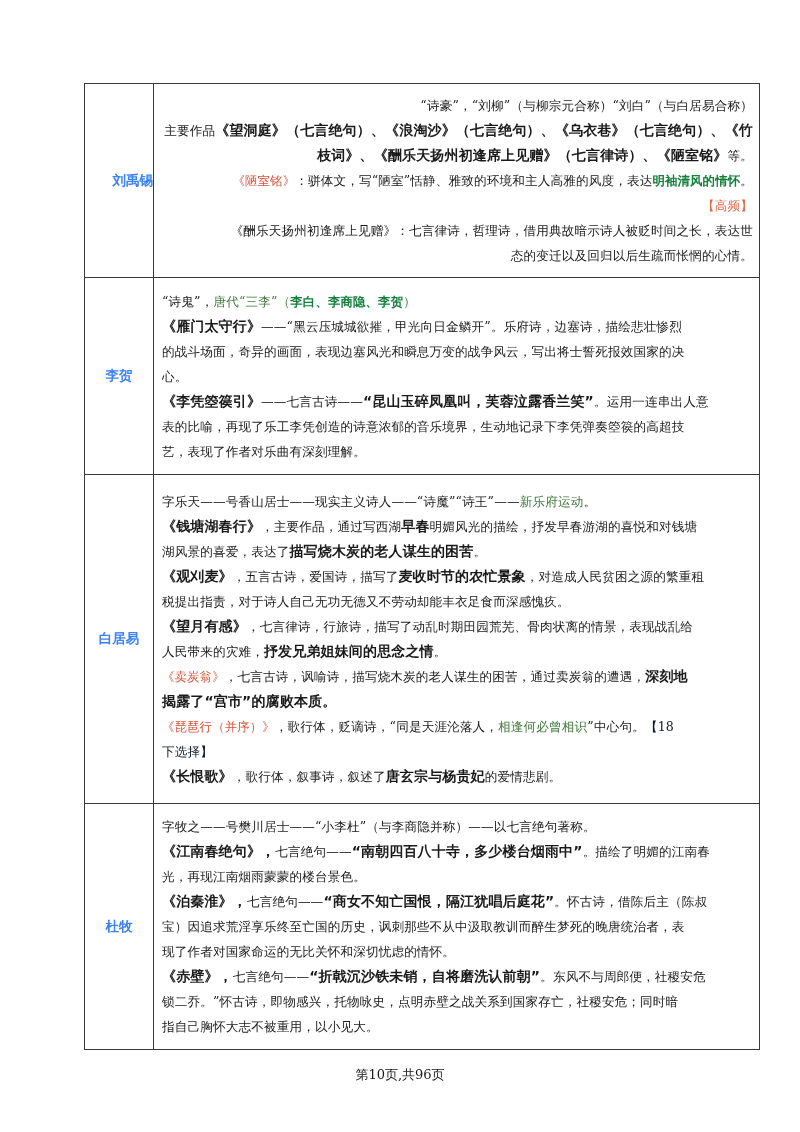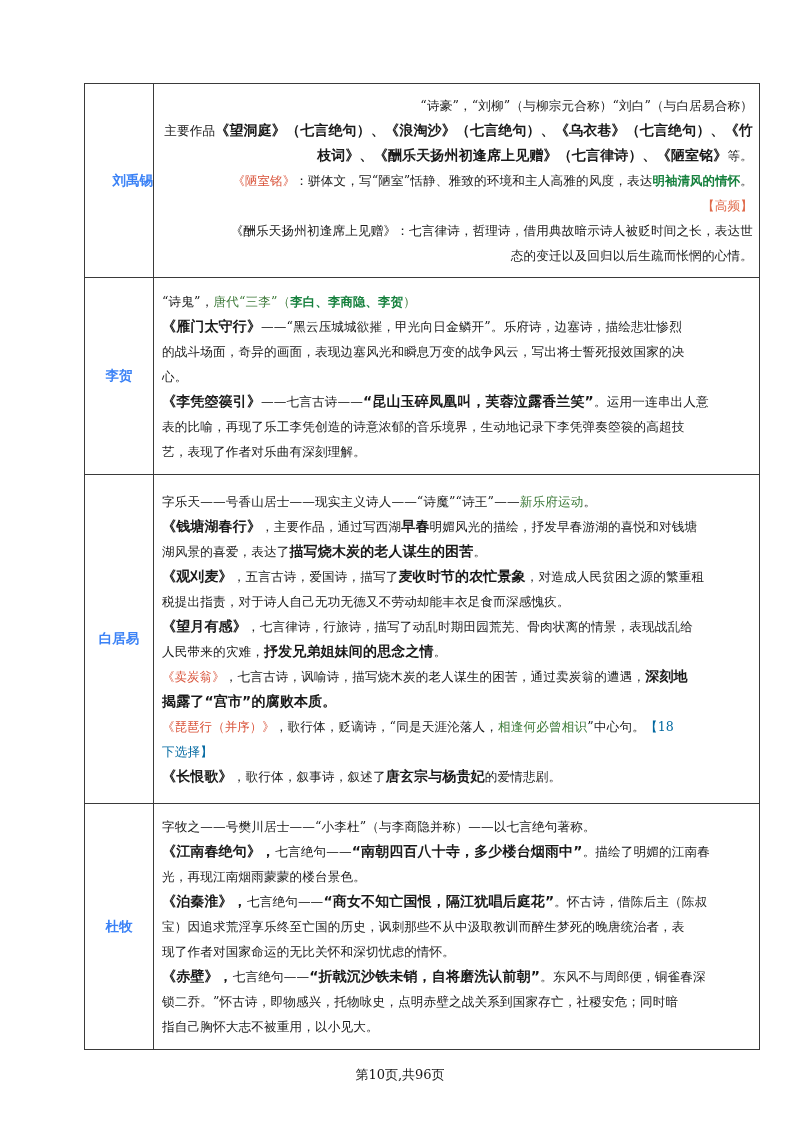--- a/index.html
+++ b/index.html
@@ -9,21 +9,21 @@
   table.poets { position: absolute; left: 84px; top: 83px; width: 676px; border-collapse: collapse; table-layout: fixed; }
   table.poets td { border: 1.3px solid #3a3a3a; vertical-align: middle; padding: 0; }
   td.name { width: 68px; text-align: center; font-family: "DejaVu Sans", "Liberation Sans", sans-serif;
             font-weight: bold; font-size: 13.5px; color: #3b82f6; }
   td.content { padding: 2px 6px 2px 8px !important; font-size: 12.6px; line-height: 25px; letter-spacing: 0.15px; }
   .line { display: block; }
   .b { font-weight: bold; font-family: "DejaVu Sans", "Liberation Sans", sans-serif; font-size: 14px; }
   .red { color: #d9533a; font-weight: normal; font-family: "DejaVu Sans", "Liberation Sans", sans-serif; font-size: 12.4px; }
   .green { color: #3e7a3a; }
   .green-b { color: #15803d; font-weight: bold; font-family: "DejaVu Sans", "Liberation Sans", sans-serif; font-size: 12.4px; }
-  .blue { color: #0369a1; margin-top: 48px; }
+  .blue { color: #0f172a; margin-top: 48px; }
   .orange { color: #e06a4a; }
   .footer { position: absolute; top: 1066px; left: 0; width: 800px; text-align: center;
             font-size: 13px; color: #1a1a1a; }
   .row-lyx td { height: 189px; text-align: right; }
   .row-lh td { height: 192px; }
   .row-bjy td { height: 324px; }
   .row-dm td { height: 241px; }
 </style>
 </head>
 <body>
@@ -74,21 +74,21 @@
         </tr>
         <tr class="row-dm">
           <td class="name">杜牧</td>
           <td class="content">
             <span class="line"><span>字牧之——号樊川居士——“小李杜”（与李商隐并称）——以七言绝句著称。</span></span>
             <span class="line"><span class="b">《江南春绝句》，</span><span>七言绝句——</span><span class="b">“南朝四百八十寺，多少楼台烟雨中”</span><span>。描绘了明媚的江南春</span></span>
             <span class="line"><span>光，再现江南烟雨蒙蒙的楼台景色。</span></span>
             <span class="line"><span class="b">《泊秦淮》，</span><span>七言绝句——</span><span class="b">“商女不知亡国恨，隔江犹唱后庭花”</span><span>。怀古诗，借陈后主（陈叔</span></span>
             <span class="line"><span>宝）因追求荒淫享乐终至亡国的历史，讽刺那些不从中汲取教训而醉生梦死的晚唐统治者，表</span></span>
             <span class="line"><span>现了作者对国家命运的无比关怀和深切忧虑的情怀。</span></span>
-            <span class="line"><span class="b">《赤壁》，</span><span>七言绝句——</span><span class="b">“折戟沉沙铁未销，自将磨洗认前朝”</span><span>。东风不与周郎便，铜雀春深</span></span>
+            <span class="line"><span class="b">《赤壁》，</span><span>七言绝句——</span><span class="b">“折戟沉沙铁未销，自将磨洗认前朝”</span><span>。东风不与周郎便，社稷安危</span></span>
             <span class="line"><span>锁二乔。”怀古诗，即物感兴，托物咏史，点明赤壁之战关系到国家存亡，社稷安危；同时暗</span></span>
             <span class="line"><span>指自己胸怀大志不被重用，以小见大。</span></span>
           </td>
         </tr>
       </tbody>
   </table>
   <div class="footer">第10页,共96页</div>
 </div>
 
 </body></html>

